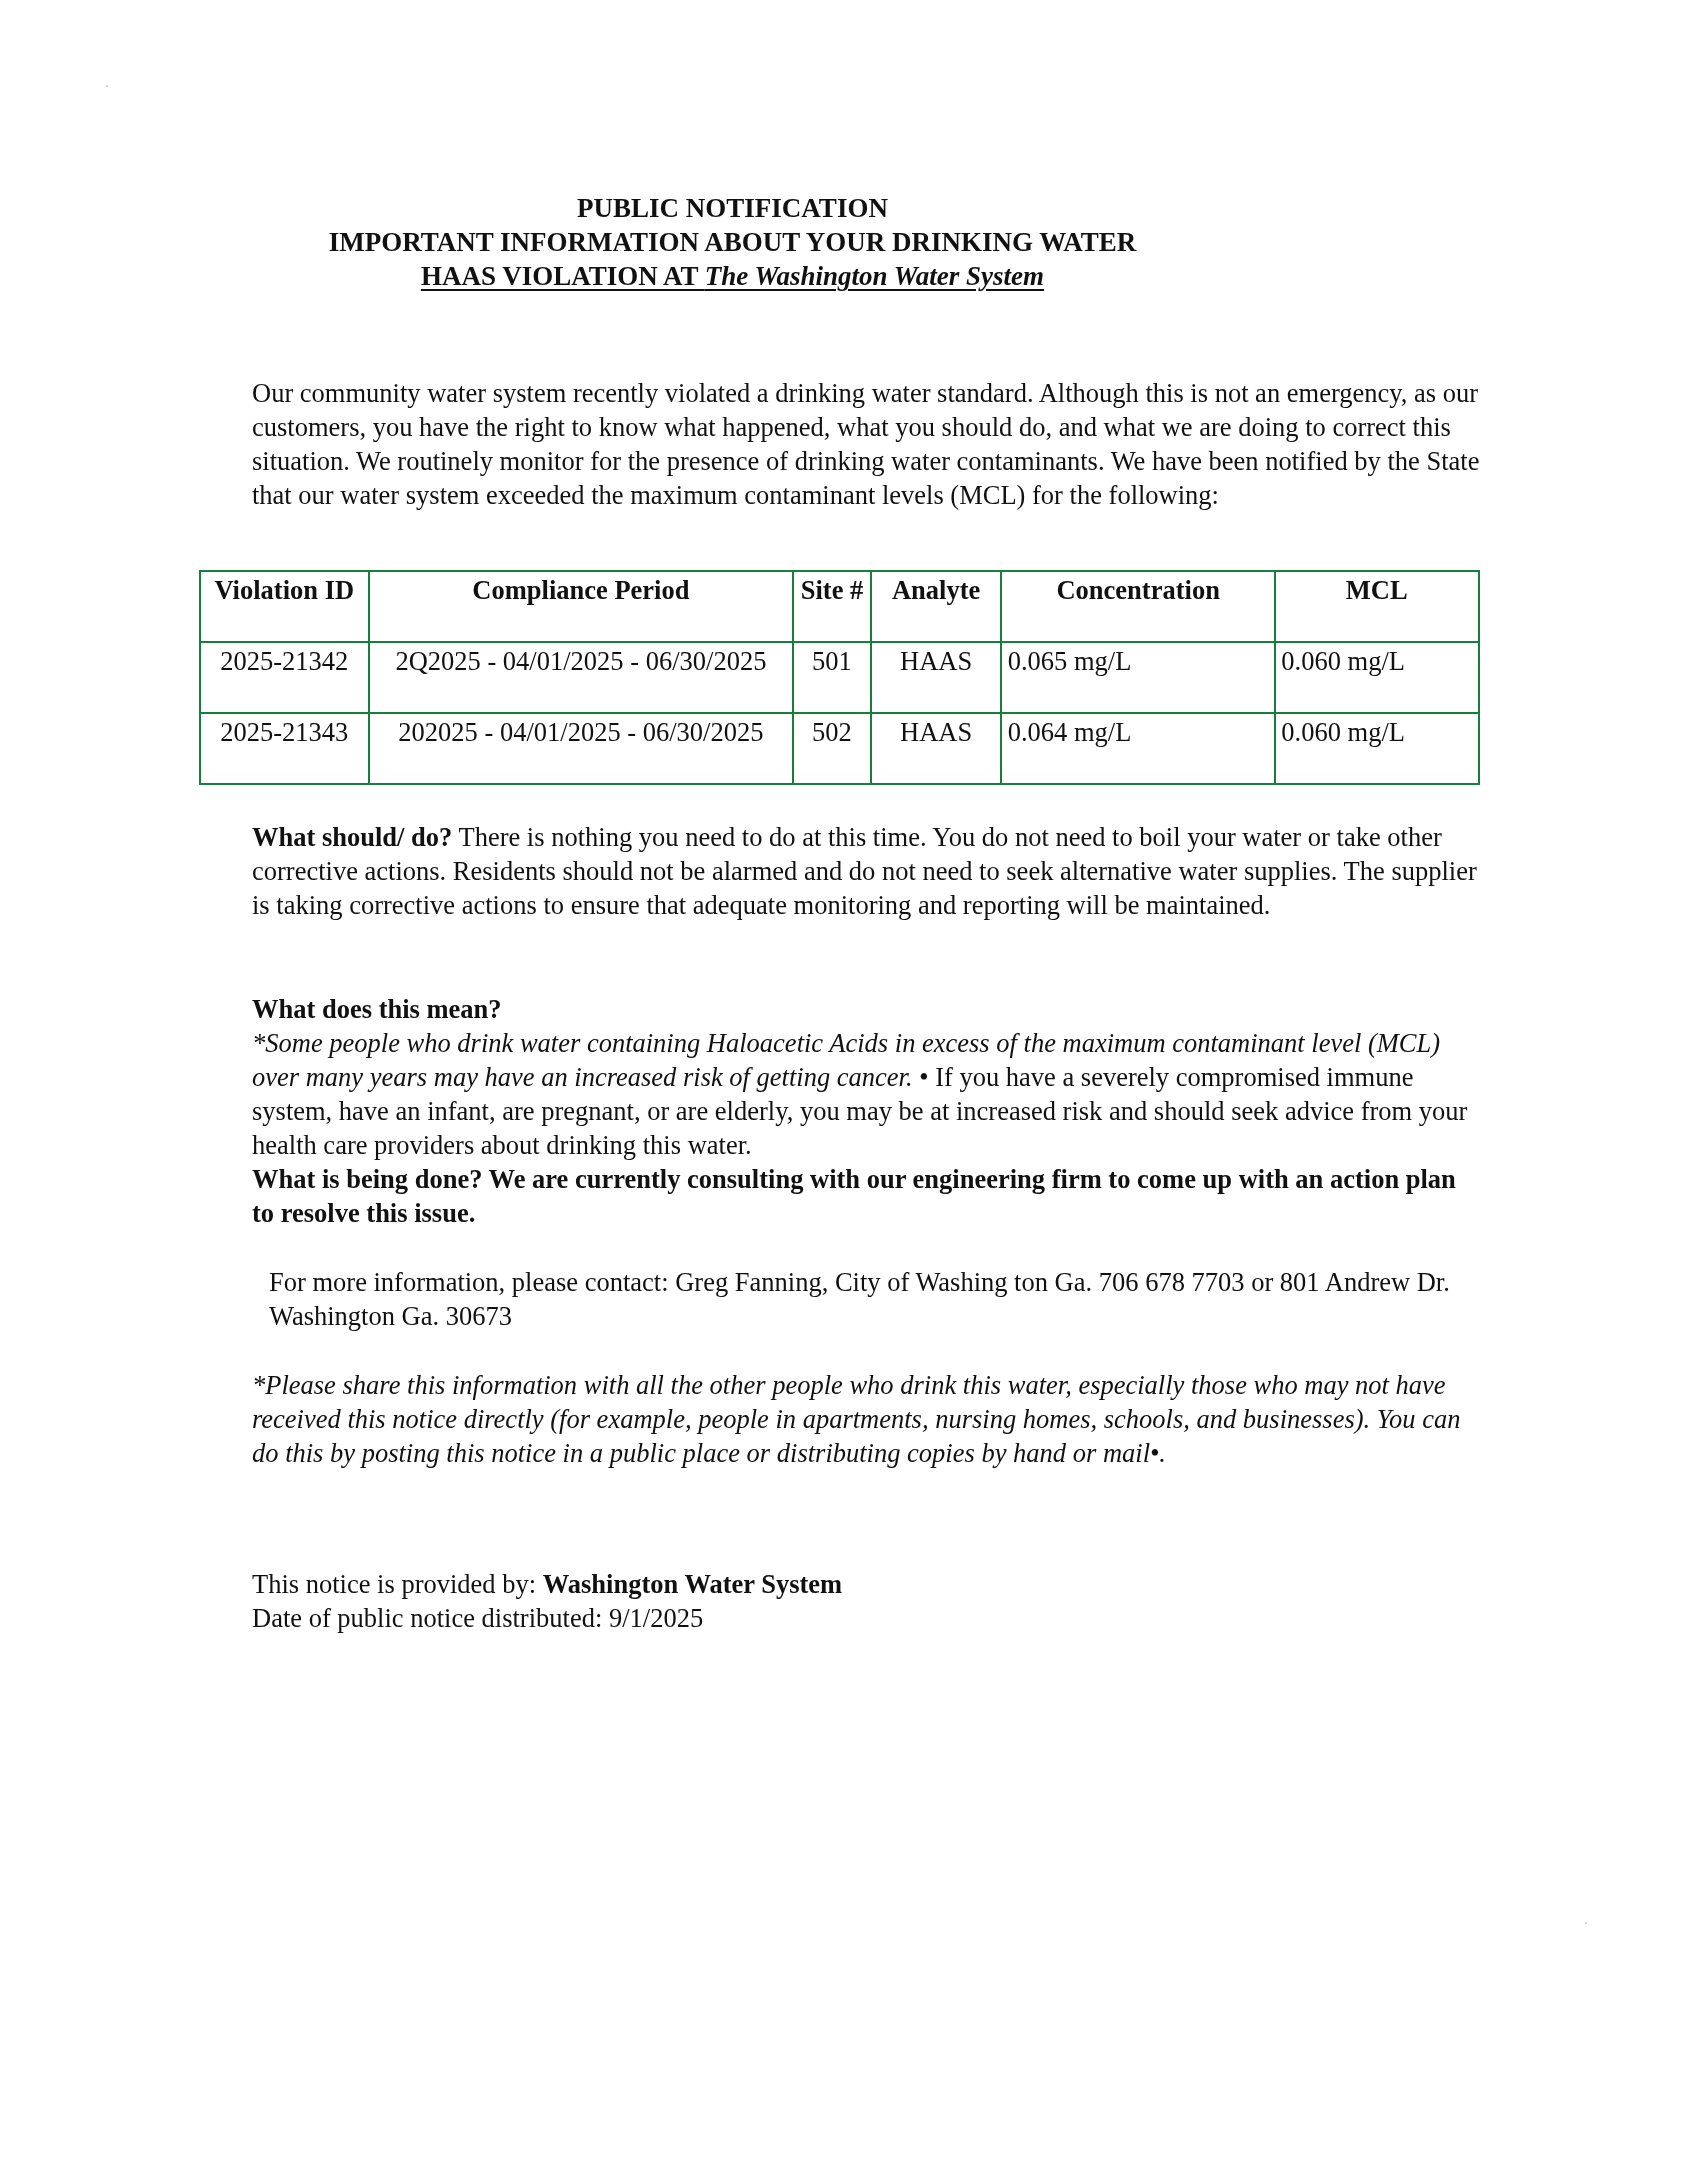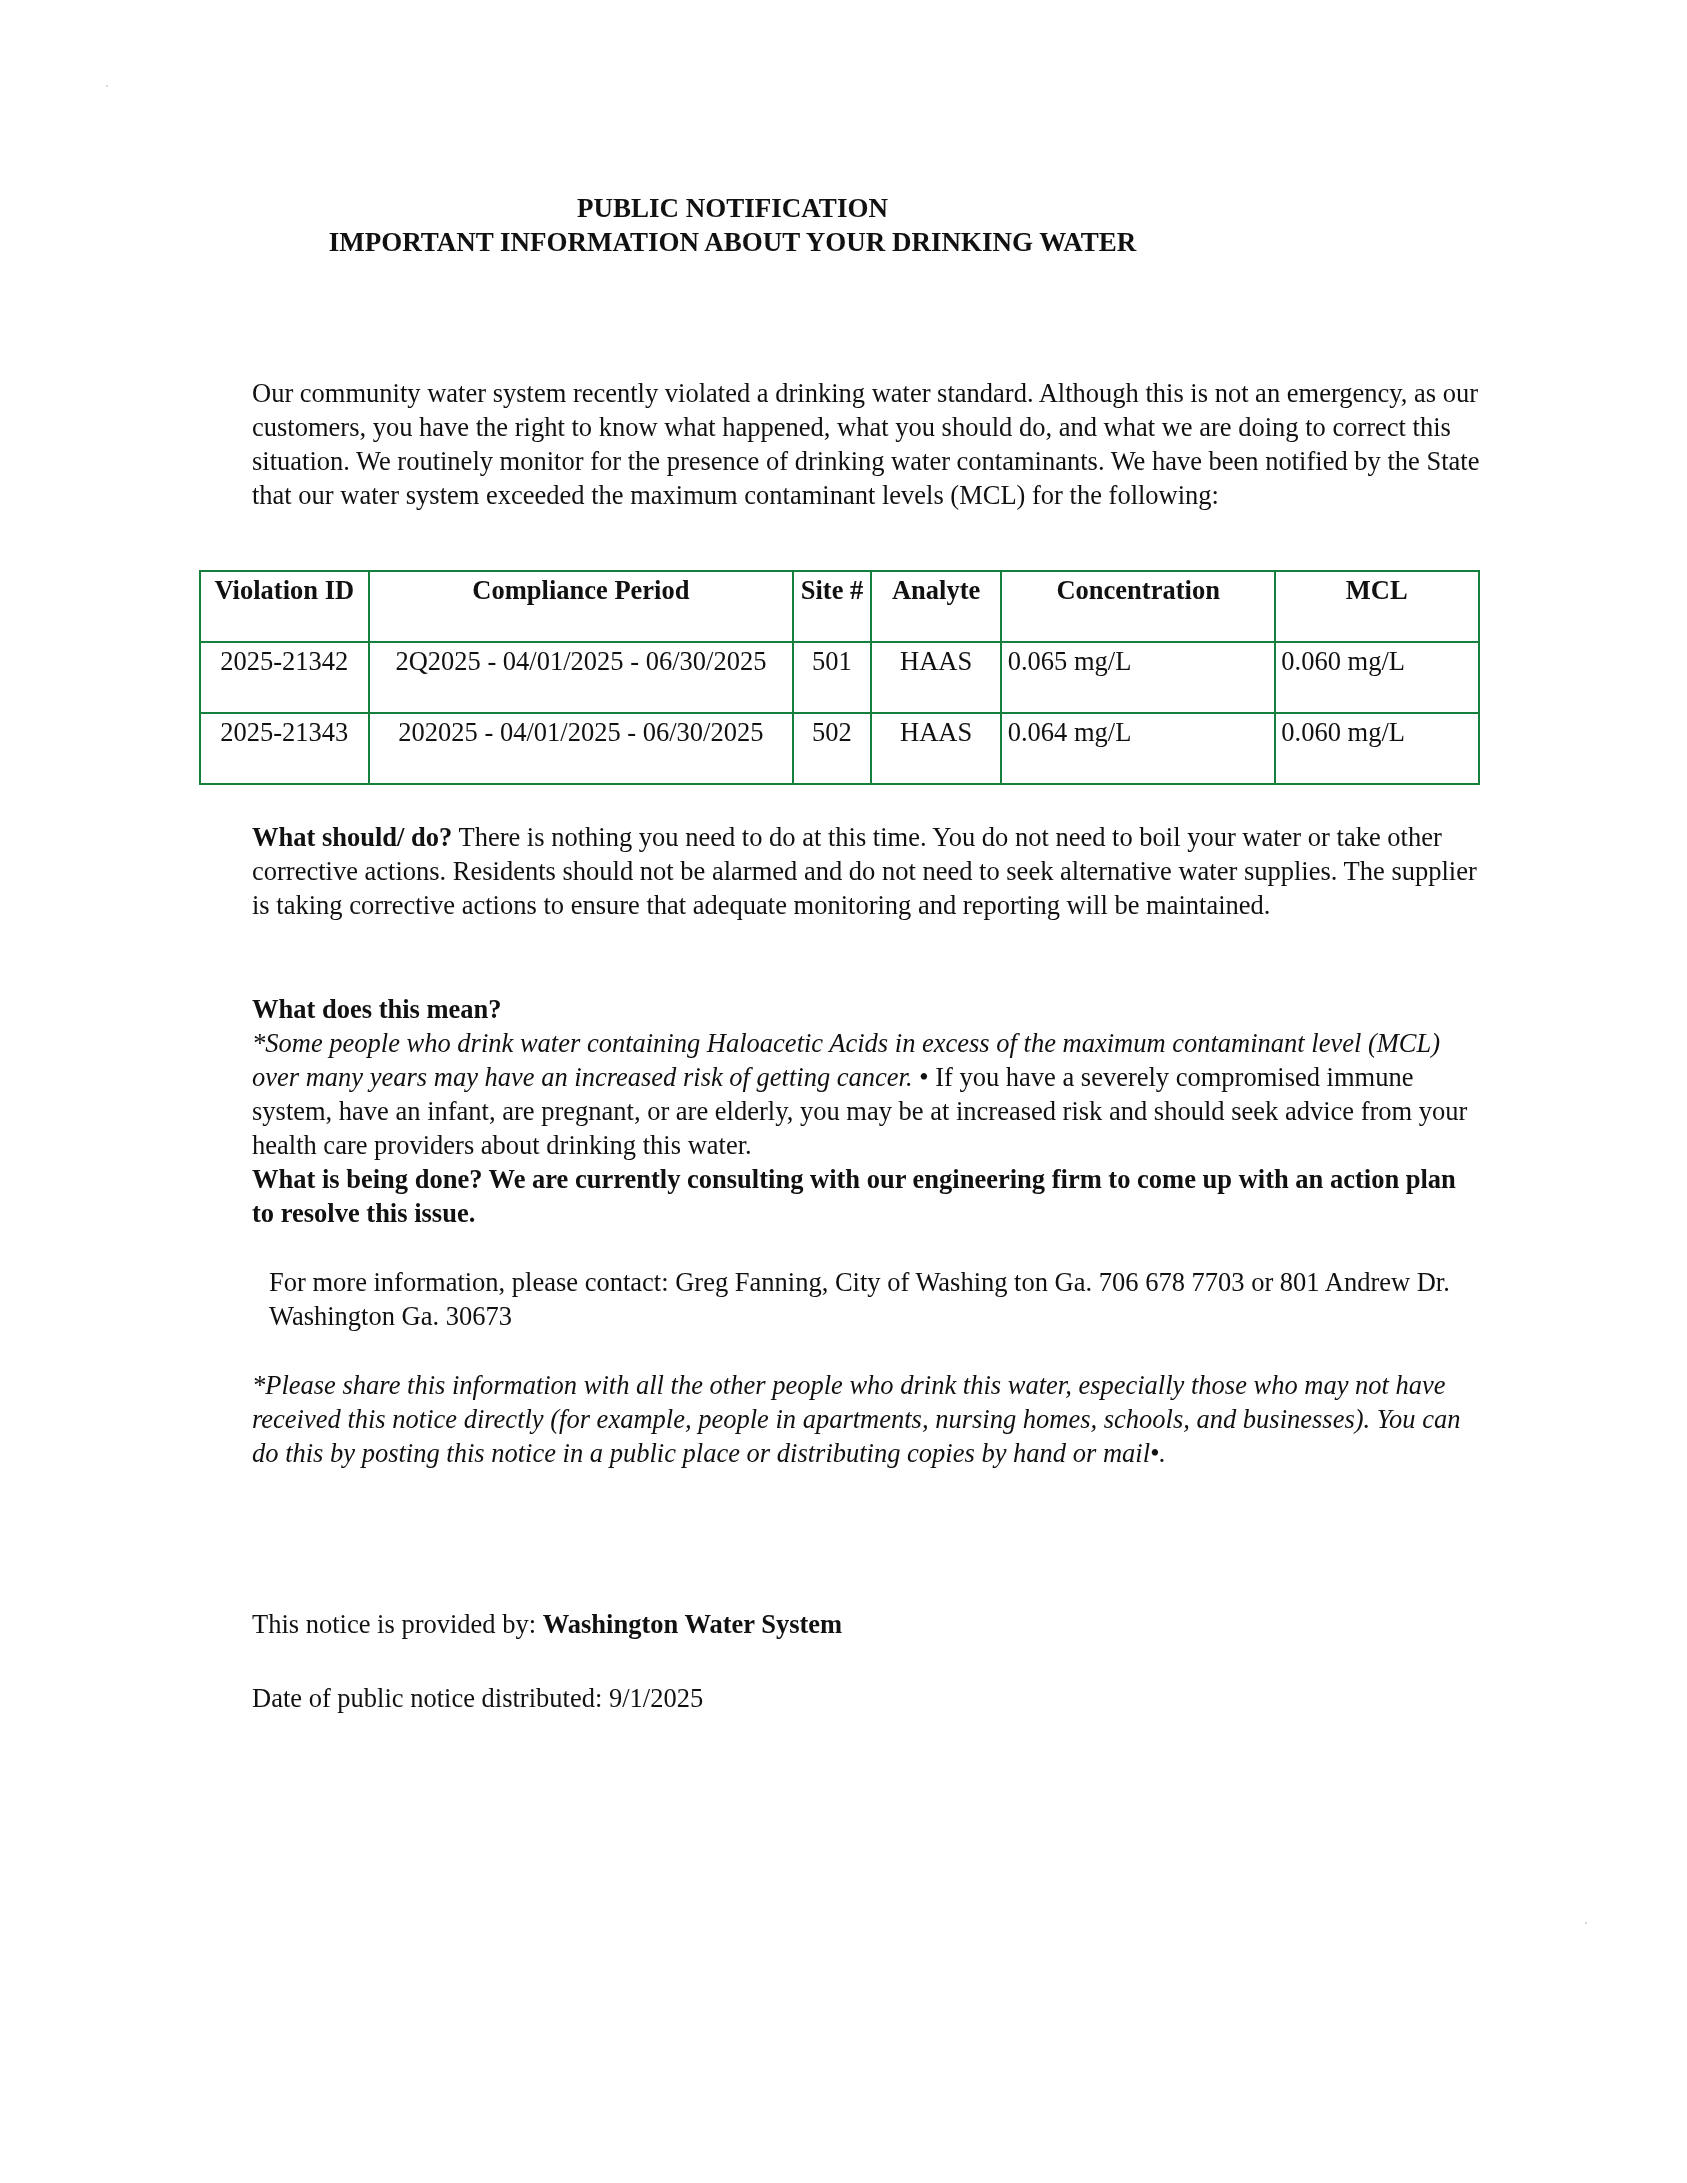--- a/index.html
+++ b/index.html
@@ -36,34 +36,35 @@
     td.conc { text-align: left; padding-left: 78px; }
     td.mcl { text-align: left; padding-left: 48px; }
     tr.hdr { height: 71px; } tr.row { height: 71px; }
     .should { top: 820px; }
     .bold { font-weight: bold; }
     .italic { font-style: italic; }
     .meaning { top: 992px; }
     .contact { top: 1265px; margin-left: 17px; }
     .share { top: 1368px; font-style: italic; }
     .footer { top: 1567px; }
-    .footer div { white-space: nowrap; margin-top: 40px; }
+    .footer div { white-space: nowrap; }
     .scan-mark { position: absolute; width: 2px; height: 2px; background: #c8c8c8; border-radius: 50%; }
   </style>
 </head>
 <body>
 
 <div class="page">
 
   <span class="scan-mark" style="left:106px; top:85px;"></span>
   <span class="scan-mark" style="left:1585px; top:1922px;"></span>
 
   <div class="title-block">
     <div>PUBLIC NOTIFICATION</div>
     <div>IMPORTANT INFORMATION ABOUT YOUR DRINKING WATER</div>
+    <div class="title-line3"><span>HAAS VIOLATION AT </span><span class="italic">The Washington Water System</span></div>
   </div>
 
   <div class="para intro">Our community water system recently violated a drinking water standard. Although this is not an emergency, as our customers, you have the right to know what happened, what you should do, and what we are doing to correct this situation. We routinely monitor for the presence of drinking water contaminants. We have been notified by the State that our water system exceeded the maximum contaminant levels (MCL) for the following:</div>
 
   <div class="table-wrap">
     <table class="viol">
       <tbody>
           <tr class="hdr">
         <th class="c1">Violation ID</th>
         <th class="c2">Compliance Period</th>

